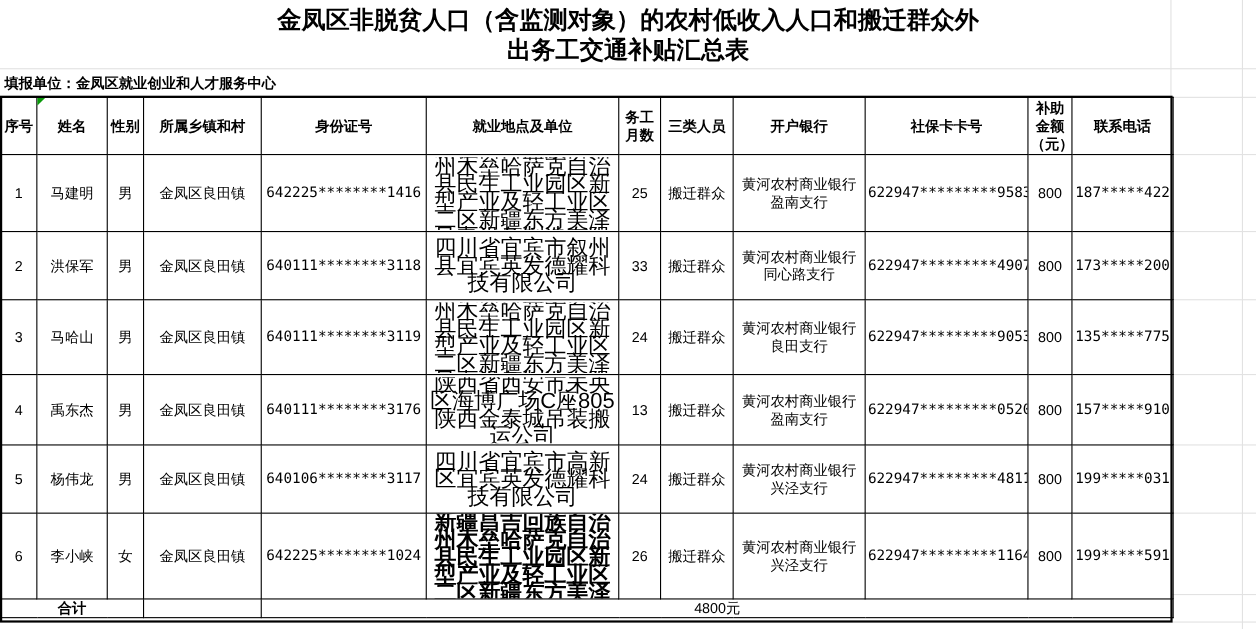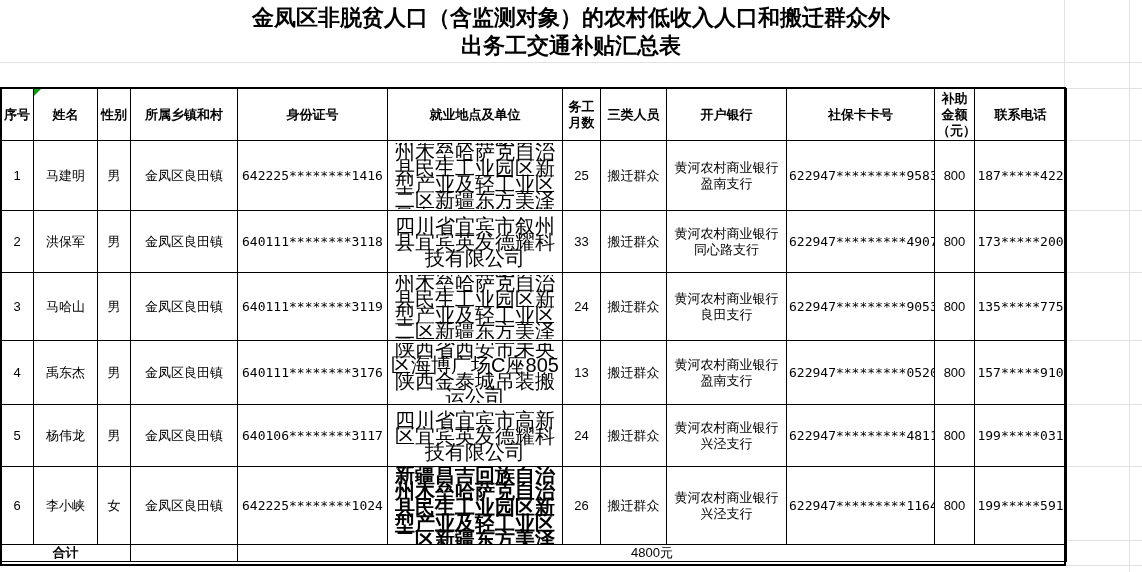--- a/index.html
+++ b/index.html
@@ -65,20 +65,23 @@
 <div class="gl" style="left:1065px; top:466px; width:77px; height:1px;"></div>
 <div class="gl" style="left:1065px; top:540px; width:77px; height:1px;"></div>
 <div class="gl" style="left:1065px; top:565px; width:77px; height:1px;"></div>
 
 <div class="title-block">
   <div class="title-line">金凤区非脱贫人口（含监测对象）的农村低收入人口和搬迁群众外</div>
   <div class="title-line">出务工交通补贴汇总表</div>
 </div>
 
 <div class="meta-row">
+  <div class="fill-unit">
+    <span>填报单位：</span><span>金凤区就业创业和人才服务中心</span>
+  </div>
 </div>
 
 <table>
   <colgroup>
     <col style="width:33px">
       <col style="width:64px">
       <col style="width:33px">
       <col style="width:107px">
     <col style="width:150px">
       <col style="width:175px">

